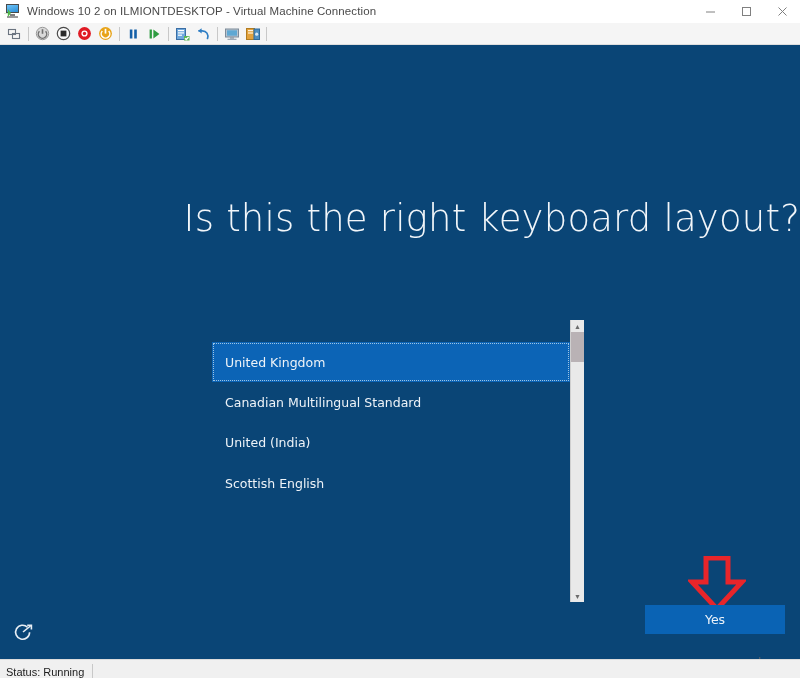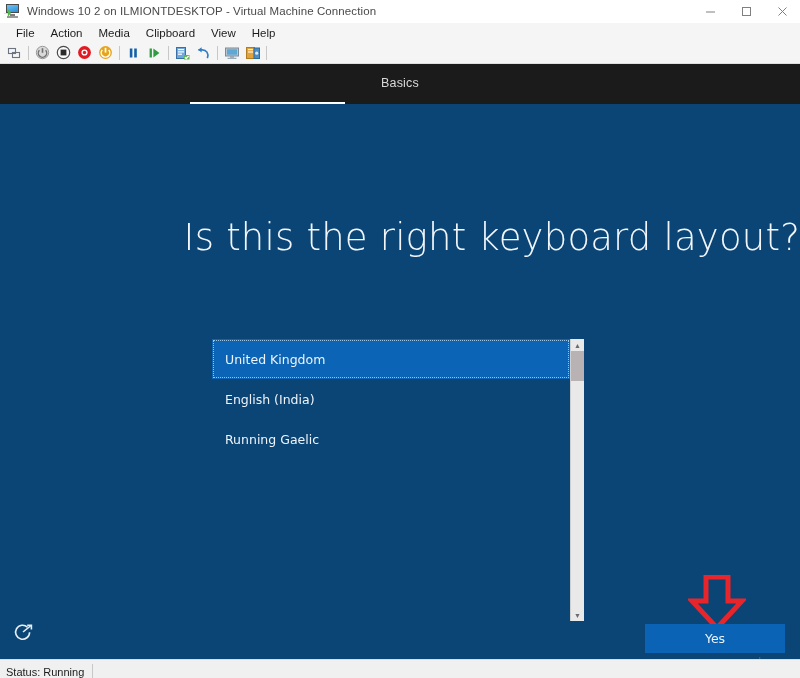--- a/index.html
+++ b/index.html
@@ -187,20 +187,21 @@
     left: 212px;
     top: 235px;
     width: 372px;
     height: 282px;
     background: #0a4576;
     display: flex;
   }
   .list-area {
     flex: 1 1 auto;
     position: relative;
+    margin-top: 22px;
   }
   .list-item {
     height: 40.3px;
     display: flex;
     align-items: center;
     padding-left: 13px;
     color: #eef3f8;
     font-size: 12.5px;
     box-sizing: border-box;
     font-family: "DejaVu Sans", sans-serif;
@@ -337,28 +338,20 @@
       </div>
       <div class="win-btn">
         <svg width="11" height="11" viewBox="0 0 11 11">
           <line x1="1.5" y1="1.5" x2="9.5" y2="9.5" stroke="#808080" stroke-width="1"></line>
           <line x1="9.5" y1="1.5" x2="1.5" y2="9.5" stroke="#808080" stroke-width="1"></line>
         </svg>
       </div>
     </div>
   </div>
 
-  <div class="menubar">
-    <div class="menu-item">File</div>
-    <div class="menu-item">Action</div>
-    <div class="menu-item">Media</div>
-    <div class="menu-item">Clipboard</div>
-    <div class="menu-item">View</div>
-    <div class="menu-item">Help</div>
-  </div>
 
   <div class="toolbar">
 
     <div class="tool">
       <svg width="15" height="14" viewBox="0 0 15 14">
         <rect x="1.5" y="2.5" width="7" height="5" fill="none" stroke="#6b7480" stroke-width="1.1"></rect>
         <rect x="5.5" y="6.5" width="7" height="5" fill="none" stroke="#6b7480" stroke-width="1.1"></rect>
       </svg>
     </div>
 
@@ -450,34 +443,31 @@
         <rect x="9" y="2" width="5.5" height="10.5" fill="#4f8fc0" stroke="#2f6b9b" stroke-width="1"></rect>
         <circle cx="11.7" cy="7.2" r="1.6" fill="#d9e9f5"></circle>
       </svg>
     </div>
 
     <div class="tb-sep"></div>
   </div>
 
   <div class="vmscreen">
 
-    <div class="oobe-header">
-      <div class="oobe-tab">Basics</div>
-      <div class="tab-underline"></div>
-    </div>
 
     <div class="oobe-body">
 
       <div class="headline">Is this the right keyboard layout?</div>
 
       <div class="listbox">
         <div class="list-area">
           <div class="list-item selected">United Kingdom</div>
-          <div class="list-item">English (India)</div>
-          <div class="list-item">Running Gaelic</div>
+          <div class="list-item">Canadian Multilingual Standard</div>
+          <div class="list-item">United (India)</div>
+          <div class="list-item">Scottish English</div>
         </div>
         <div class="scrollbar">
           <div class="sb-arrow">▲</div>
           <div class="sb-thumb"></div>
           <div class="sb-arrow bottom">▼</div>
         </div>
       </div>
 
       <div class="red-arrow">
         <svg width="58" height="56" viewBox="0 0 58 56">

